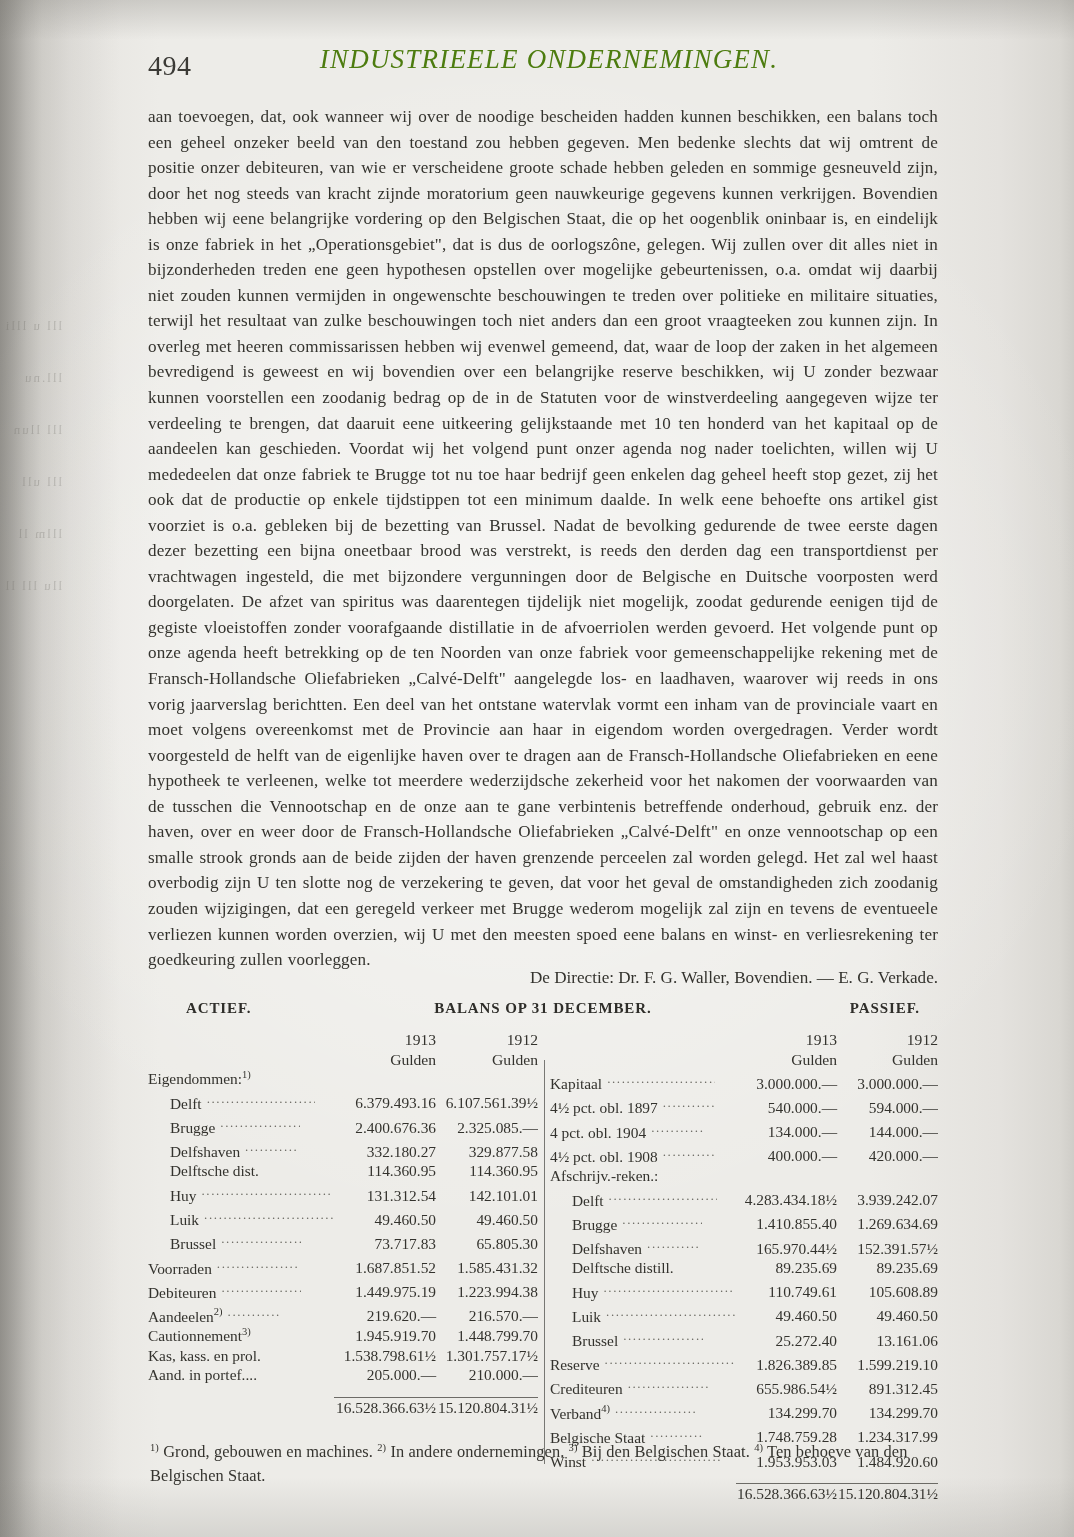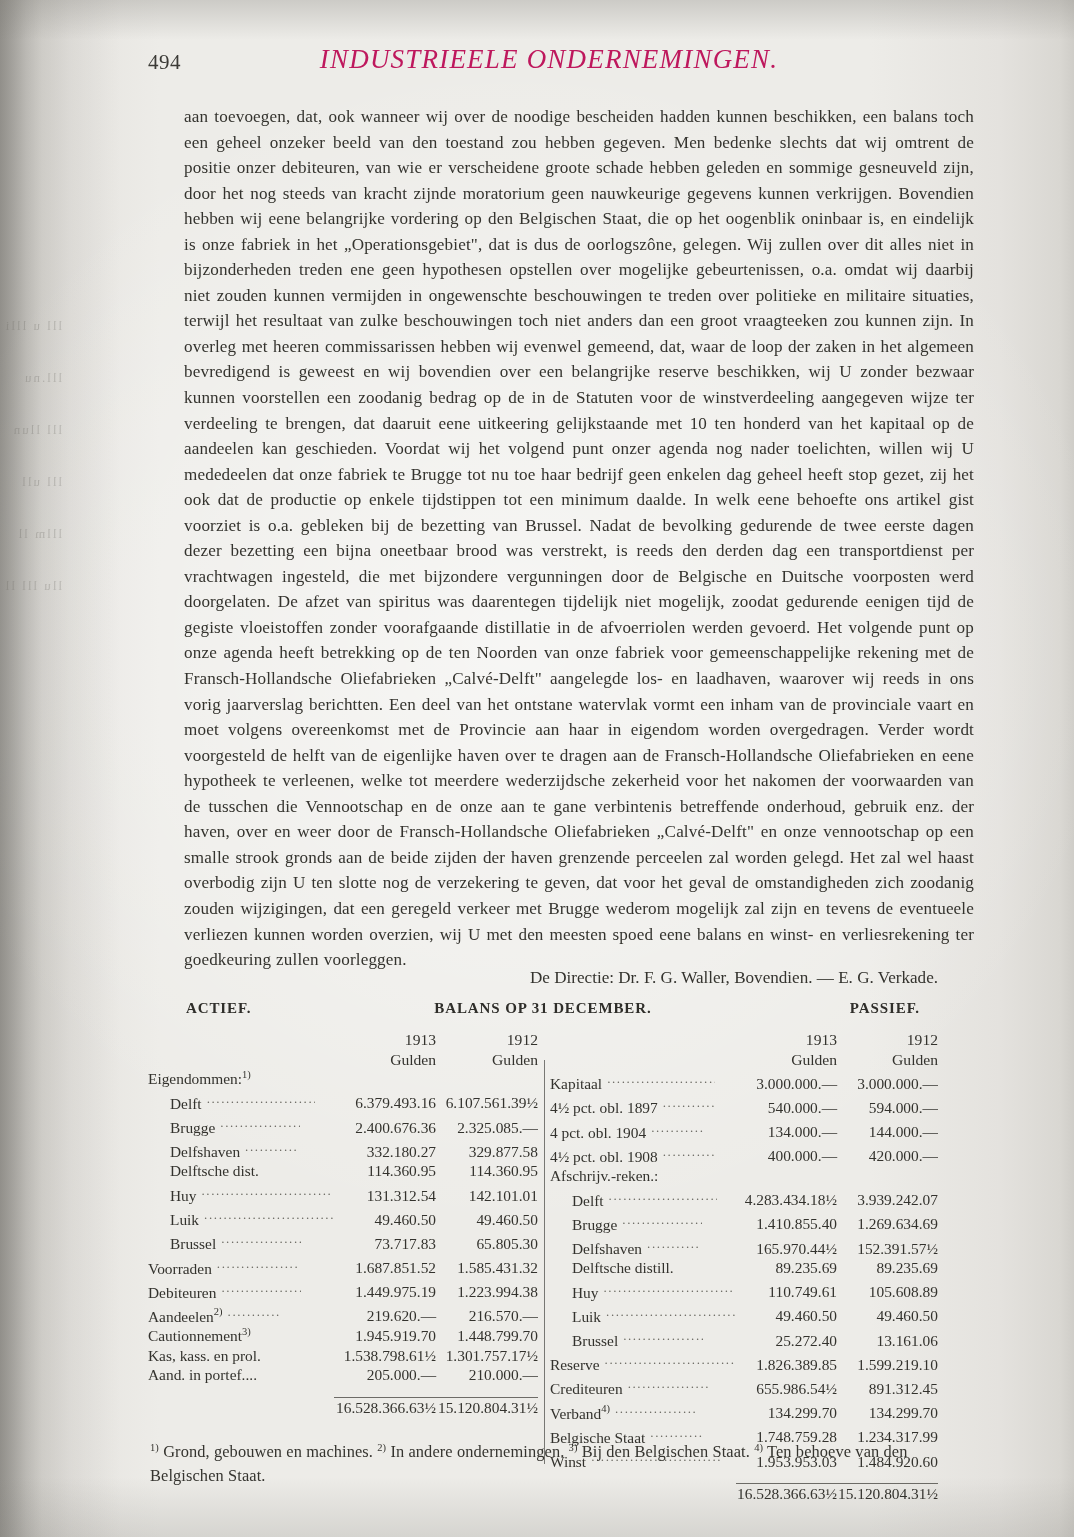--- a/index.html
+++ b/index.html
@@ -72,50 +72,49 @@
   .running-head {
     position: absolute;
     top: 44px;
     left: 0; right: 0;
     height: 34px;
   }
   .folio {
     position: absolute;
     left: 148px;
     top: 6px;
-    font-size: 21px;
+    font-size: 28px;
     letter-spacing: 0.5px;
     color: #3b3a36;
   }
   .head-title {
     position: absolute;
     left: 0; right: 0;
     top: 0;
     text-align: center;
     font-style: italic;
     font-size: 27px;
     letter-spacing: 1.2px;
-    color: #be185d;
+    color: #4d7c0f;
     padding-left: 24px;
   }
 
   
   .body-text {
     position: absolute;
     left: 148px;
     top: 104px;
     width: 790px;
     font-size: 17.1px;
     line-height: 25.55px;
     text-align: justify;
     text-align-last: left;
     letter-spacing: 0.15px;
     word-spacing: 0.6px;
     color: #34332e;
-    margin-left: 36px;
   }
   .body-text p { margin: 0; text-indent: 0; }
 
   .signature {
     position: absolute;
     left: 148px;
     top: 966px;
     width: 790px;
     font-size: 17.1px;
     line-height: 24px;

